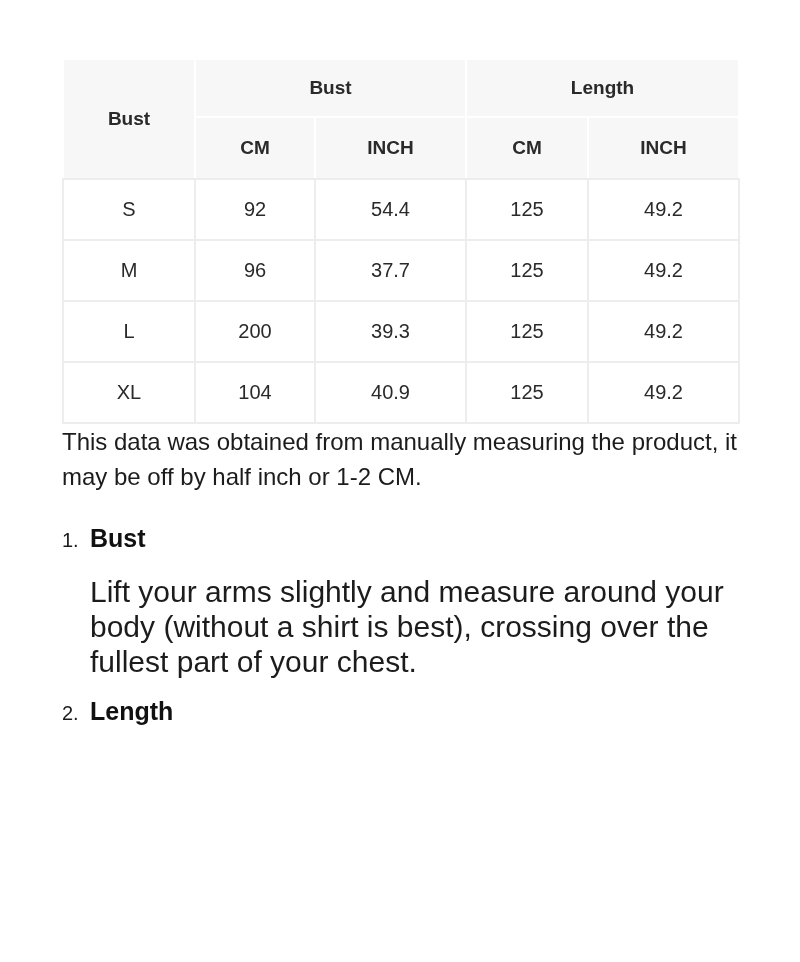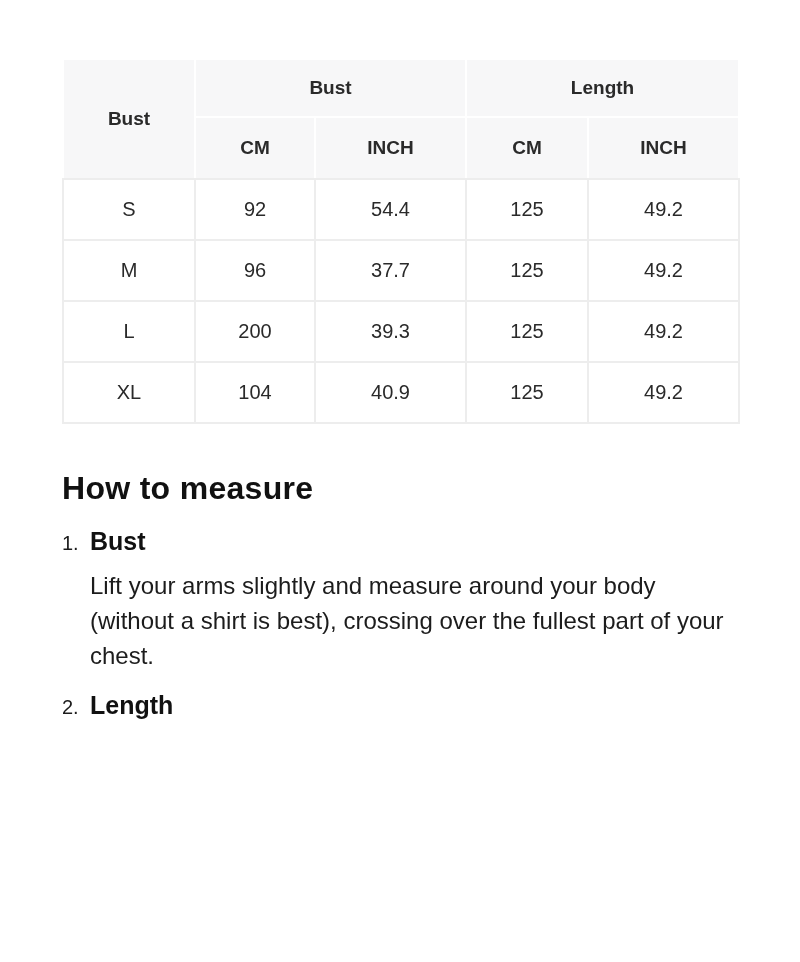--- a/index.html
+++ b/index.html
@@ -78,24 +78,24 @@
     width: 28px;
     font-size: 20px;
     color: #1c1c1c;
   }
   .step-title {
     font-size: 25px;
     font-weight: 700;
     color: #111111;
   }
   .step-text {
-    font-size: 24px;
+    font-size: 30px;
     line-height: 35px;
     color: #1c1c1c;
-    margin: 12px 0 18px 28px;
+    margin: 21px 0 18px 28px;
   }
 </style>
 </head>
 <body>
 
 <div class="page">
 
   <table class="size-table">
     <colgroup>
       <col style="width:132px">
@@ -142,22 +142,22 @@
       <tr>
         <td>XL</td>
         <td>104</td>
         <td>40.9</td>
         <td>125</td>
         <td>49.2</td>
       </tr>
     </tbody>
   </table>
 
-  <h2 class="htm-title">How to measure</h2>
 
+  <p class="intro">This data was obtained from manually measuring the product, it may be off by half inch or 1-2 CM.</p>
 
   <div class="steps">
 
     <div class="step">
       <div class="step-head">
         <span class="step-num">1.</span>
         <span class="step-title">Bust</span>
       </div>
       <p class="step-text">Lift your arms slightly and measure around your body (without a shirt is best), crossing over the fullest part of your chest.</p>
     </div>

